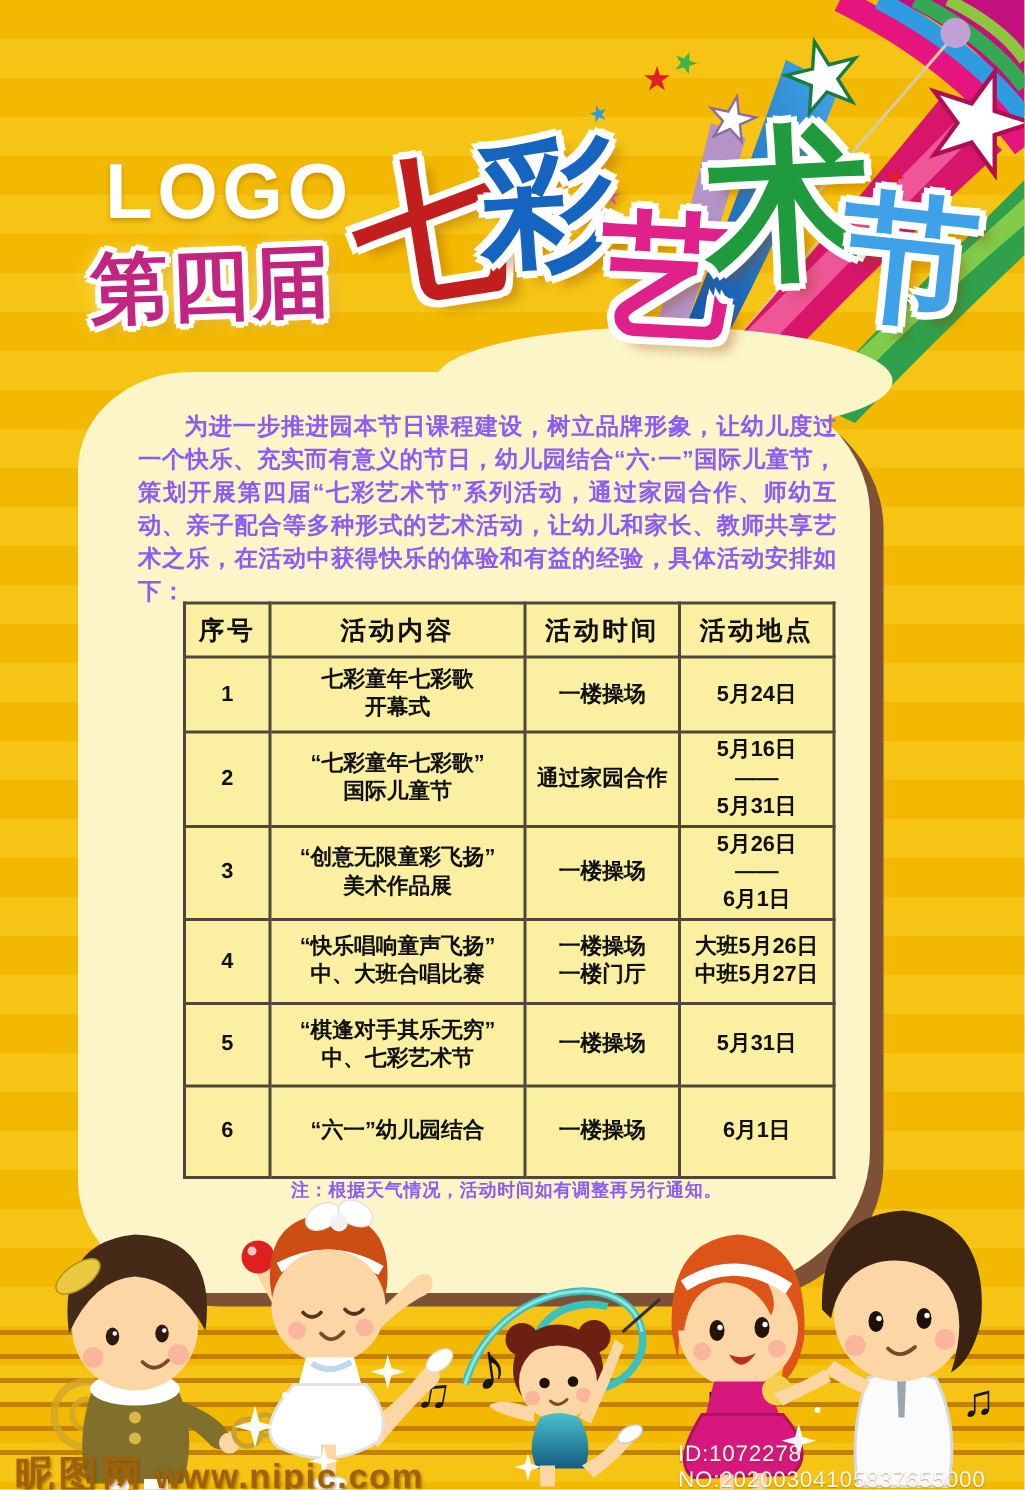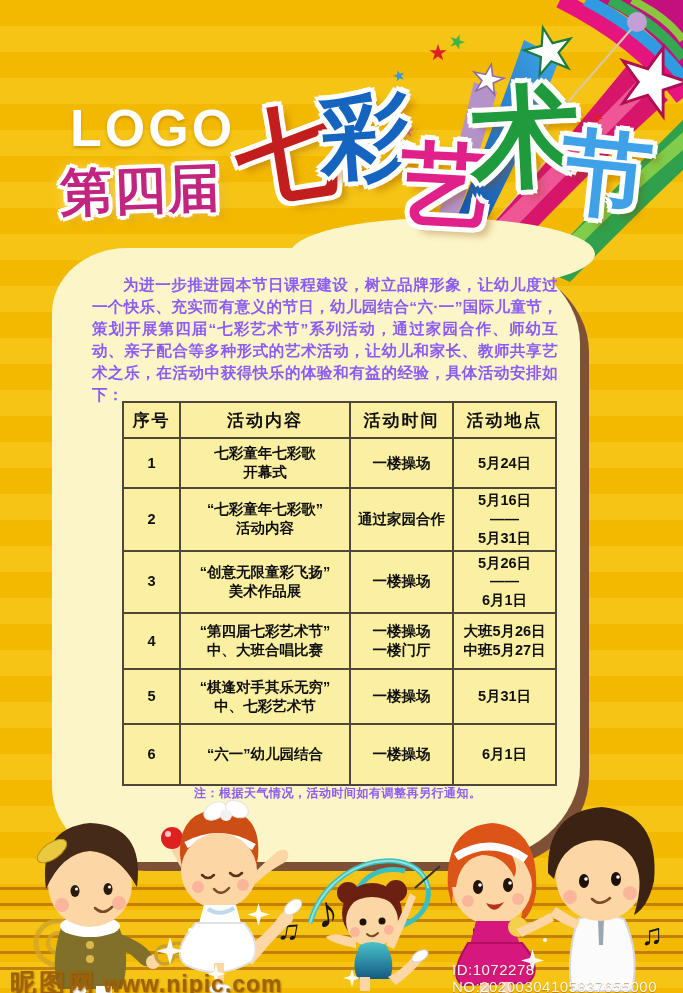--- a/index.html
+++ b/index.html
@@ -184,38 +184,38 @@
     <tr class="r1">
       <td>1</td>
       <td>七彩童年七彩歌
 开幕式</td>
       <td>一楼操场</td>
       <td>5月24日</td>
     </tr>
     <tr class="r2">
       <td>2</td>
       <td>“七彩童年七彩歌”
-活动内容</td>
+国际儿童节</td>
       <td>通过家园合作</td>
       <td>5月16日
 ——
 5月31日</td>
     </tr>
     <tr class="r3">
       <td>3</td>
       <td>“创意无限童彩飞扬”
 美术作品展</td>
       <td>一楼操场</td>
       <td>5月26日
 ——
 6月1日</td>
     </tr>
     <tr class="r4">
       <td>4</td>
-      <td>“第四届七彩艺术节”
+      <td>“快乐唱响童声飞扬”
 中、大班合唱比赛</td>
       <td>一楼操场
 一楼门厅</td>
       <td>大班5月26日
 中班5月27日</td>
     </tr>
     <tr class="r5">
       <td>5</td>
       <td>“棋逢对手其乐无穷”
 中、七彩艺术节</td>

